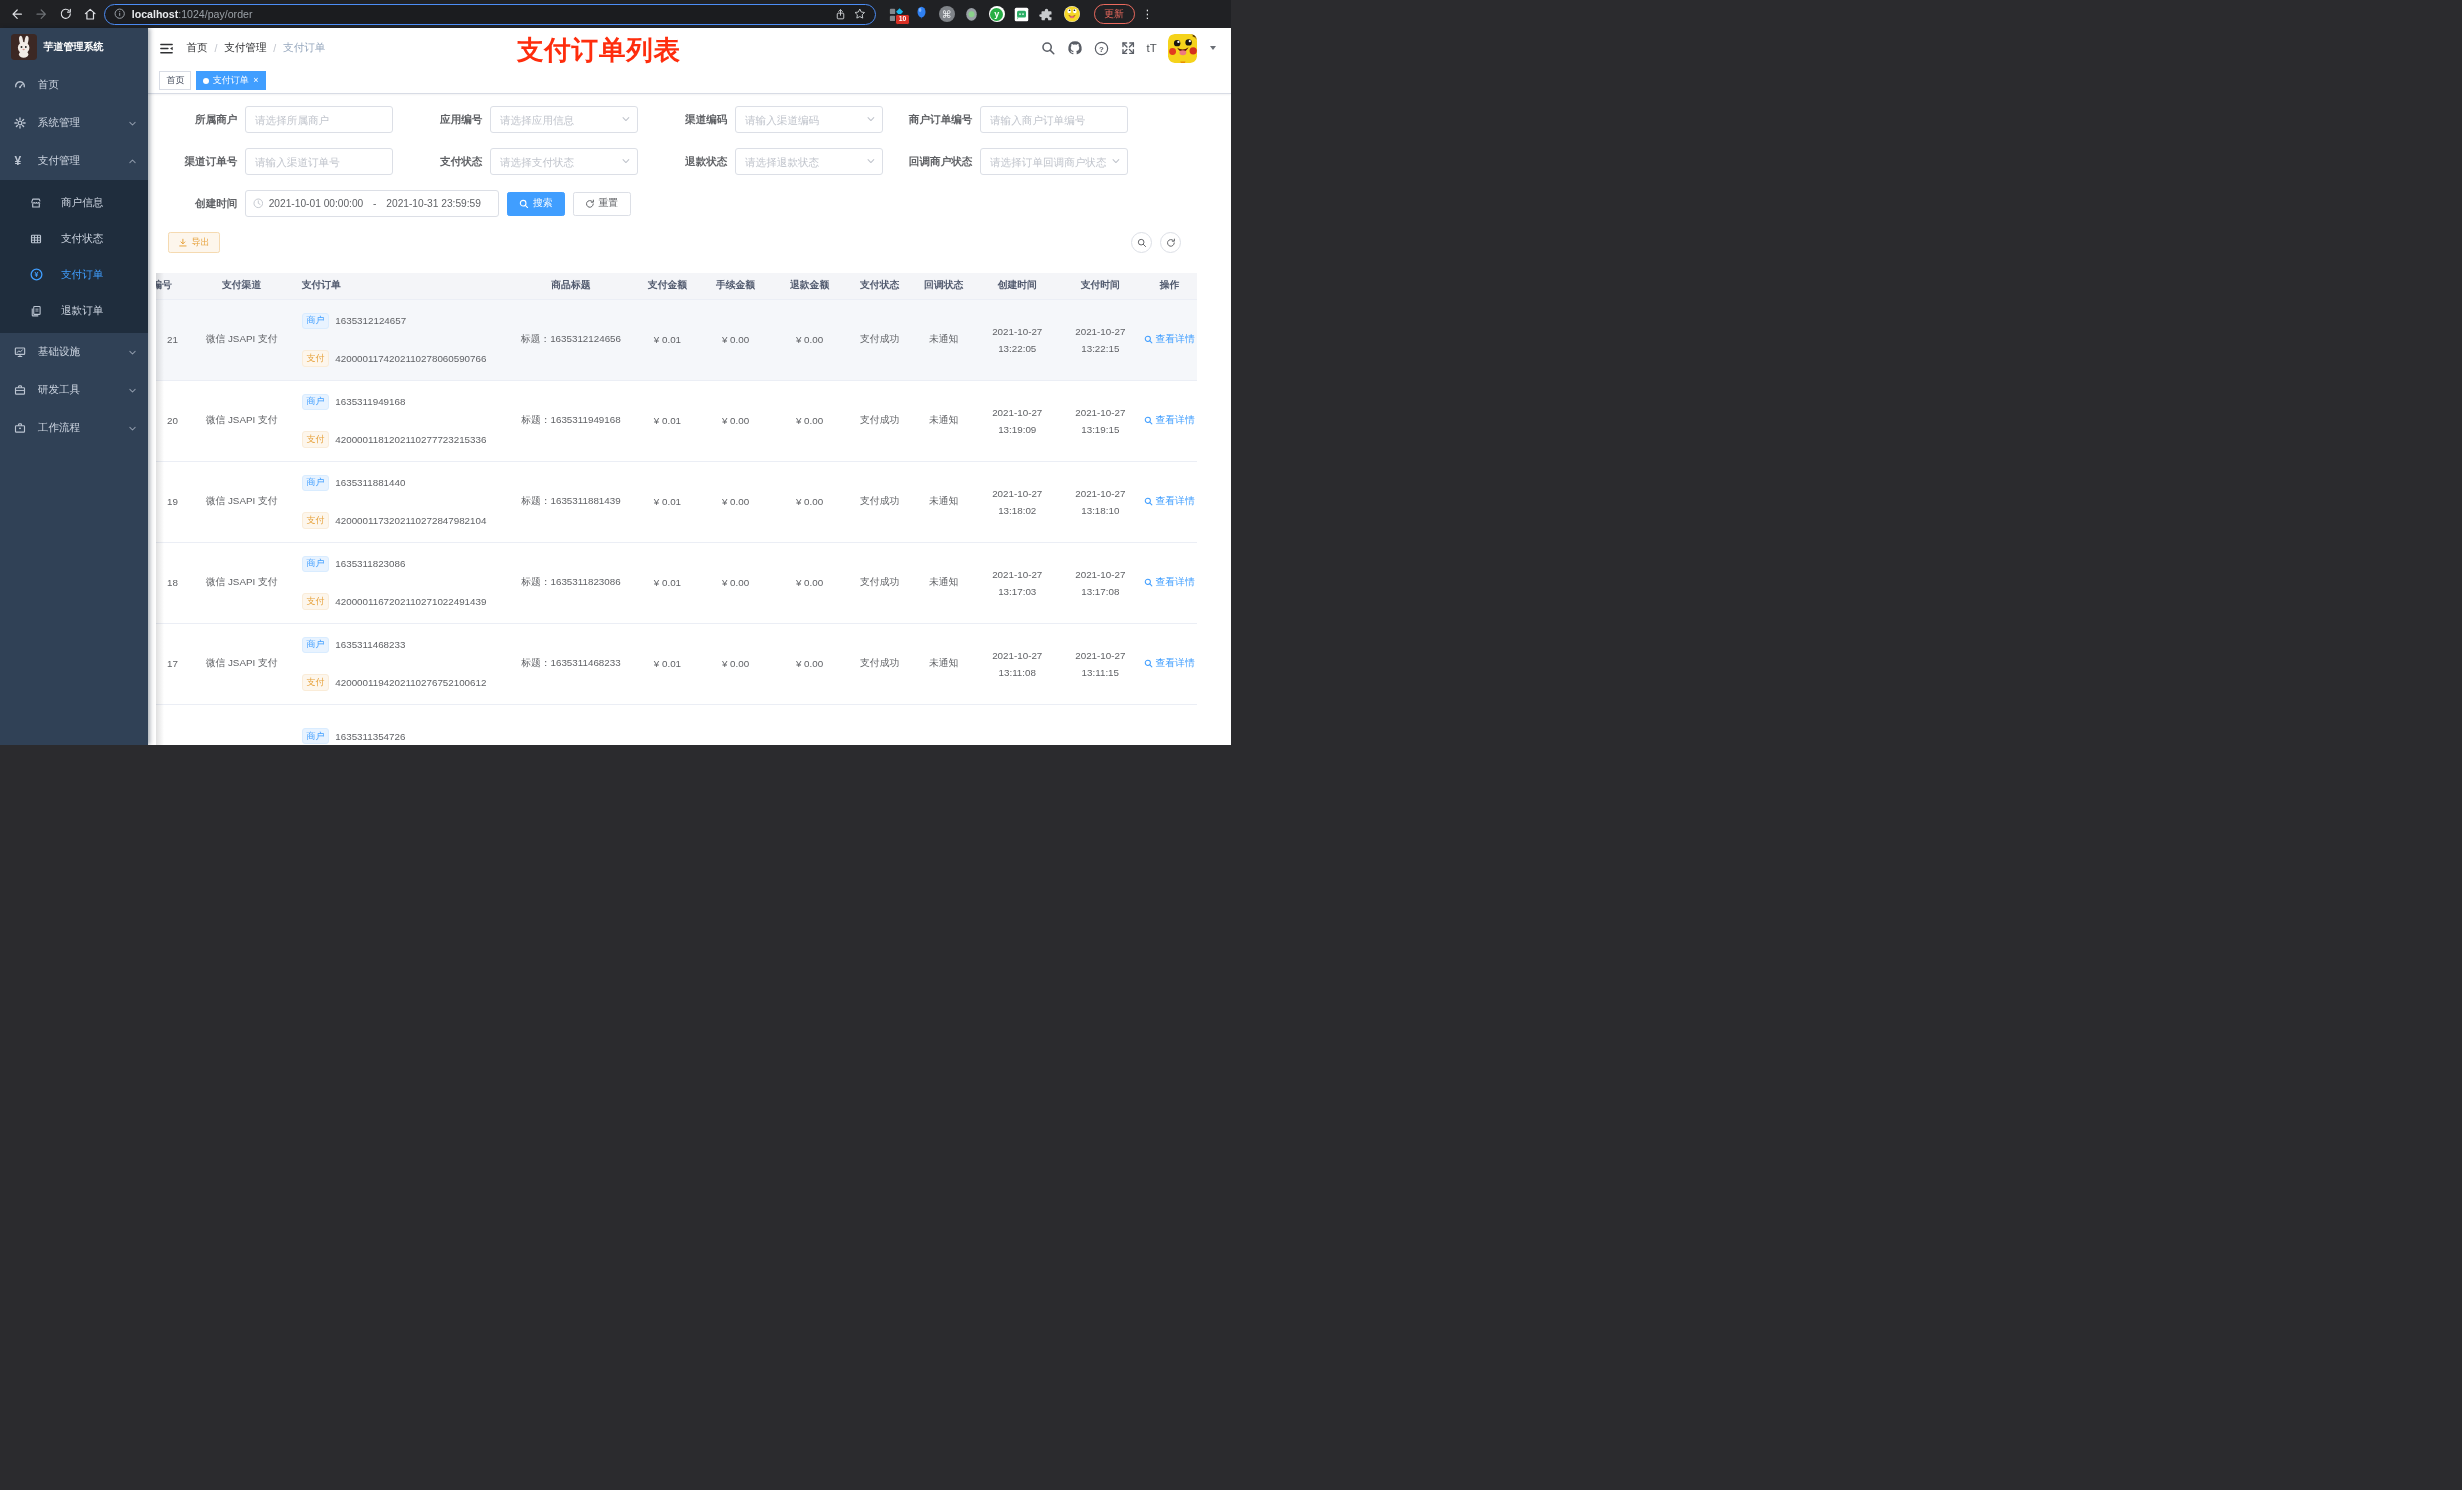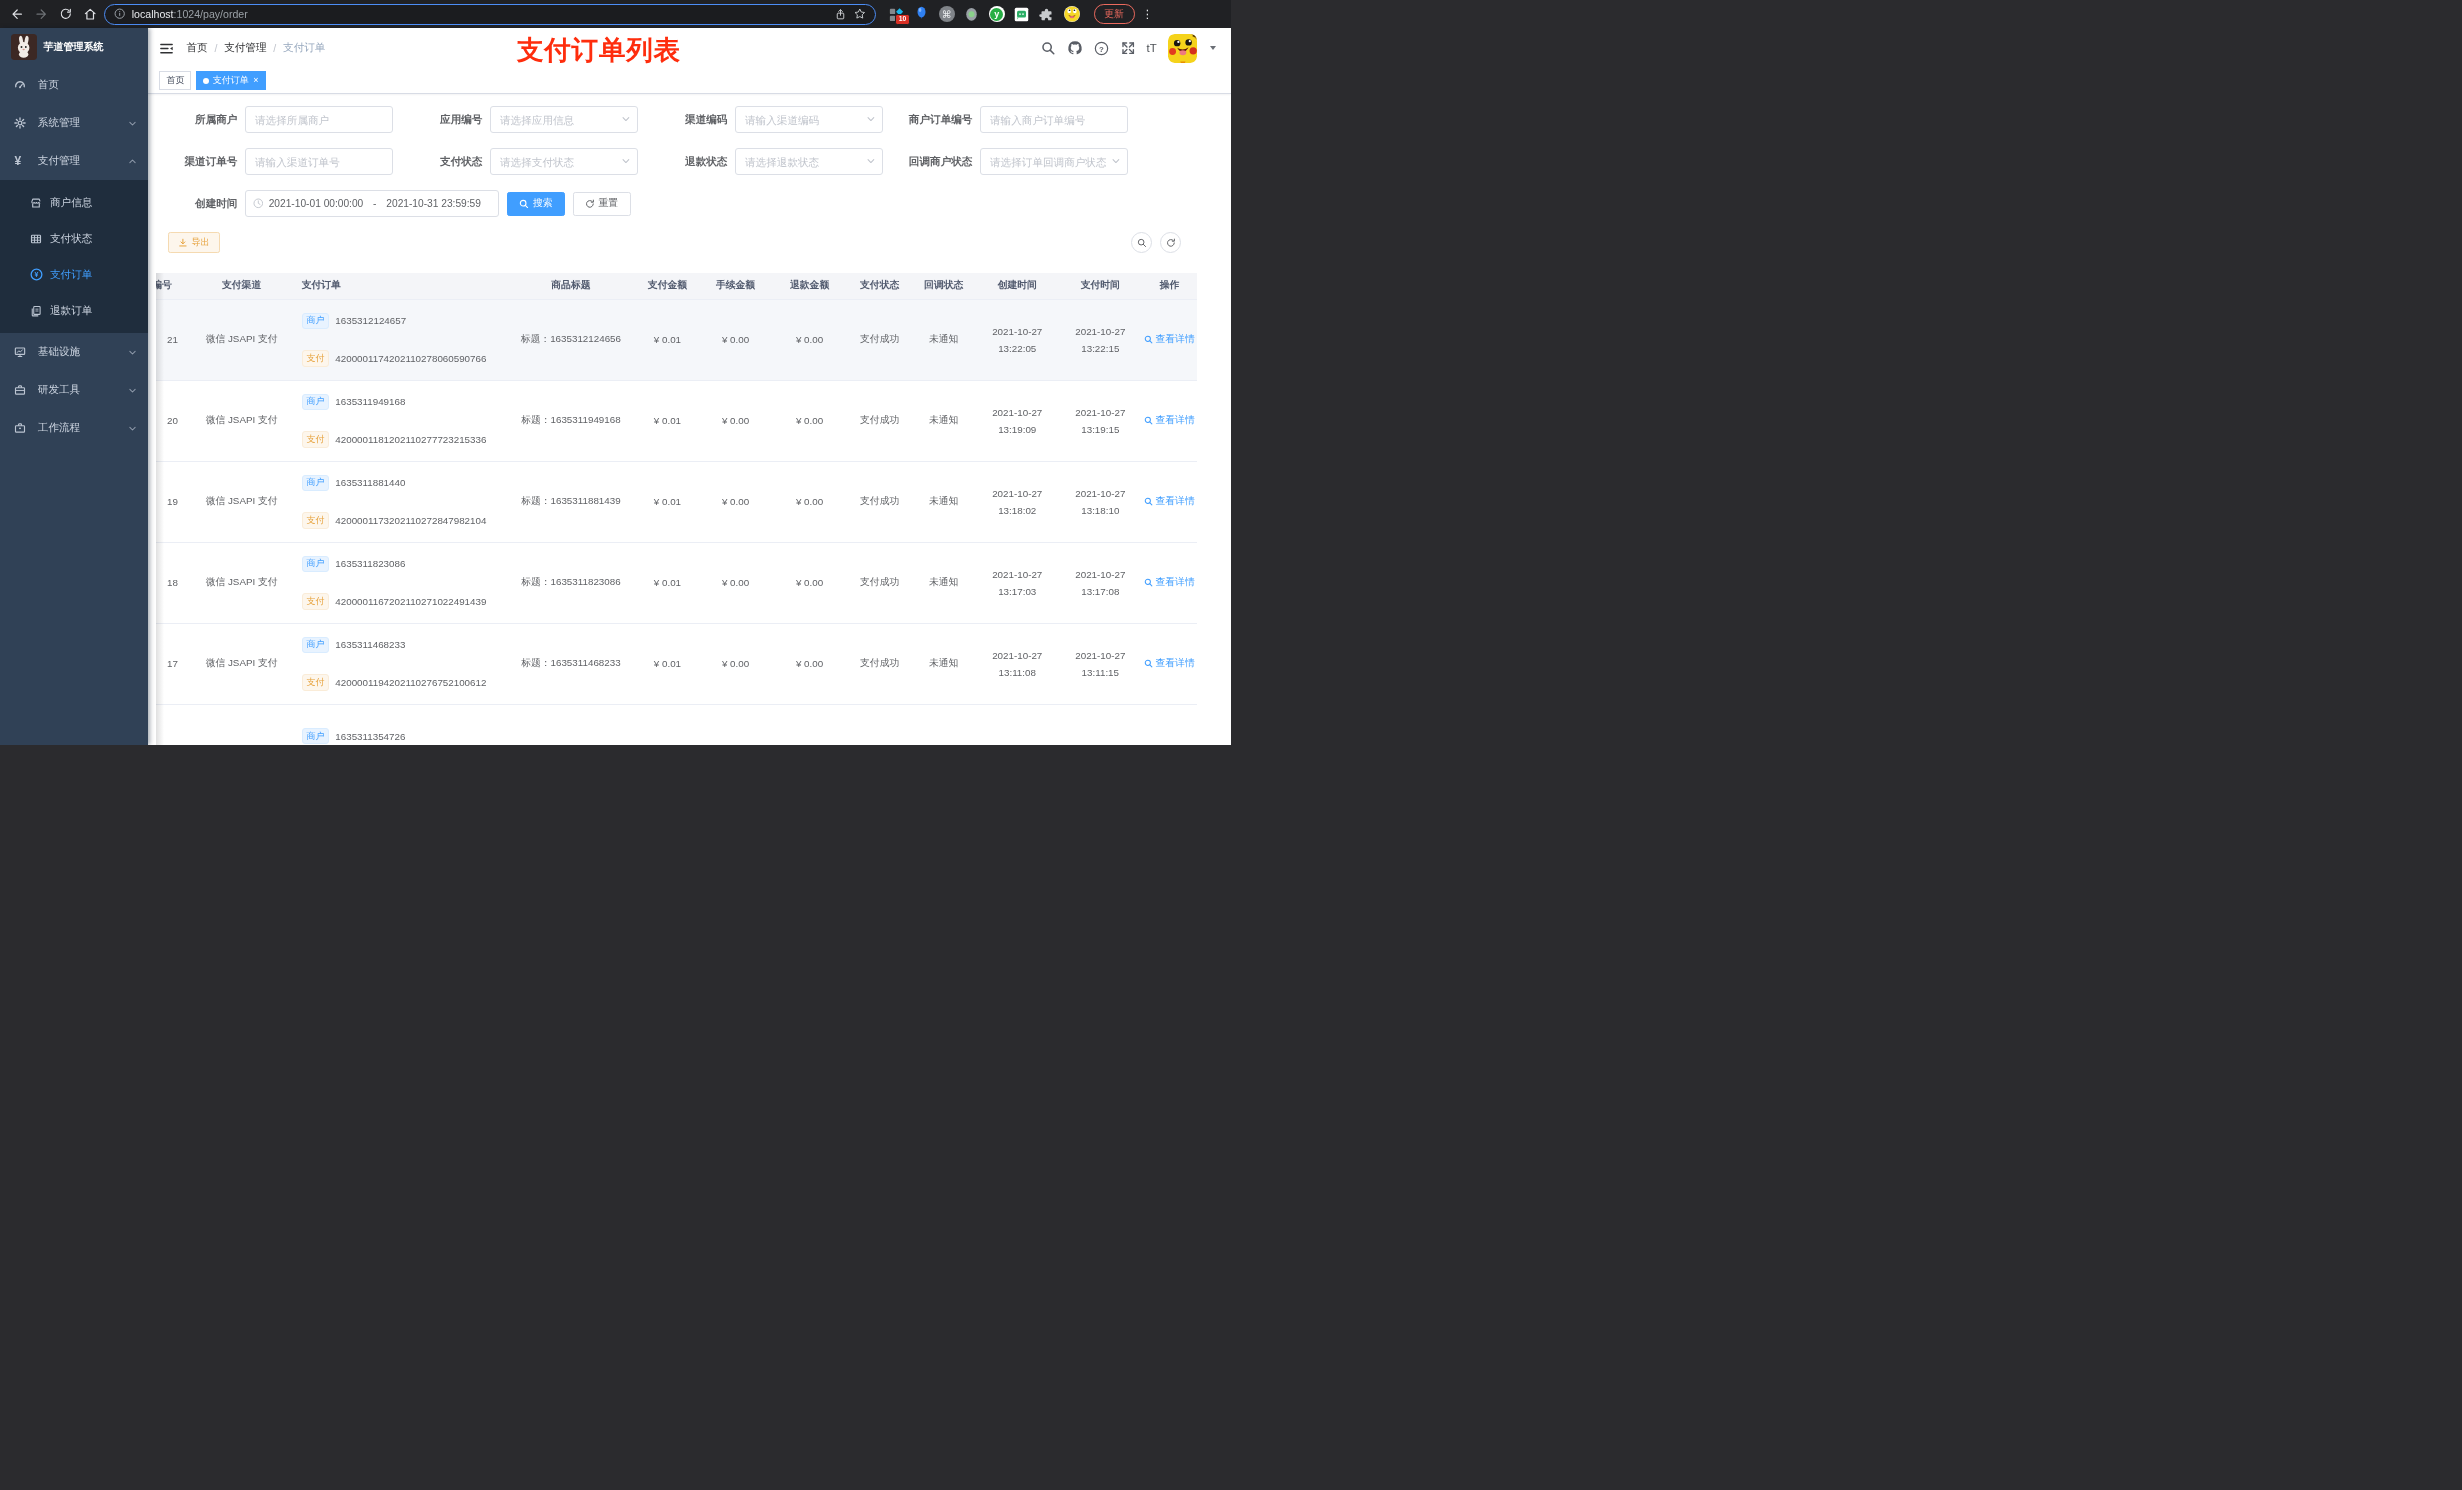--- a/index.html
+++ b/index.html
@@ -7,21 +7,21 @@
   .screen{width:1231px;height:745px;position:relative;overflow:hidden;background:#fff;
     font-family:"Liberation Sans","DejaVu Sans",sans-serif;-webkit-font-smoothing:antialiased}
   svg{display:block}
 
   
   .browser-bar{height:28px;background:#202124;display:flex;align-items:center;padding:0 7.6px;gap:4.5px}
   .nav-ic{width:19.7px;height:19.7px;display:flex;align-items:center;justify-content:center;color:#dfe1e5;flex:0 0 auto;border-radius:50%}
   .nav-ic.dim{color:#6e7276}
   .url-bar{flex:1 1 auto;max-width:772px;height:21px;background:#1b1c1f;border:1.5px solid #4c8df6;border-radius:11.4px;
     display:flex;align-items:center;padding:0 9px;gap:6px;color:#e8eaed;font-size:10.6px}
-  .url-host{color:#e8eaed;font-weight:400}
+  .url-host{color:#e8eaed;font-weight:700}
   .url-rest{color:#9aa0a6}
   .url-spacer{flex:1}
   .url-ic{color:#c7cacd;display:flex;align-items:center}
   .ext-area{display:flex;align-items:center;gap:8.3px;margin-left:7.6px}
   .ext{position:relative;width:16.7px;height:16.7px;display:flex;align-items:center;justify-content:center}
   .ext-badge{position:absolute;right:-4.5px;bottom:-3px;background:#d93025;color:#fff;font-size:6.8px;line-height:1;
     padding:1.5px 2.3px;border-radius:2.3px;border:1.5px solid #202124;font-weight:700}
   .cmd-circle{width:16px;height:16px;border-radius:50%;background:#808489;color:#eceff1;font-size:9.8px;
     display:flex;align-items:center;justify-content:center}
   .ycircle{width:16px;height:16px;border-radius:50%;background:#fff;display:flex;align-items:center;justify-content:center}
@@ -36,21 +36,21 @@
   .app{display:flex;height:717px}
   .sidebar{width:148px;background:#304156;flex:0 0 auto;color:#ccd4e0;box-shadow:1.5px 0 4.5px rgba(0,21,41,.35);position:relative;z-index:5}
   .logo-row{height:38px;display:flex;align-items:center;padding:0 0 0 10.6px;gap:6.8px}
   .logo-img{width:26px;height:26px;border-radius:3px;overflow:hidden;flex:0 0 auto}
   .logo-title{color:#fff;font-size:10px;font-weight:700;white-space:nowrap}
   .menu-item{height:38px;display:flex;align-items:center;padding:0 10.6px 0 14.4px;gap:11.4px;font-size:10.6px;cursor:pointer}
   .menu-item .mi-ic{width:12px;color:#bcc5d2;flex:0 0 auto}
   .menu-item .mi-label{flex:1}
   .menu-item .chev{color:#8f9bab}
   .submenu{background:#1f2d3d;padding:4.5px 0}
-  .submenu .menu-item{height:36px;padding-left:30px;gap:8px}
+  .submenu .menu-item{height:36px;padding-left:30px;gap:19px}
   .menu-item.active{color:#409eff}
   .menu-item.active .mi-ic{color:#409eff}
 
   .main{flex:1;display:flex;flex-direction:column;min-width:0;background:#fff}
 
   
   .navbar{height:40px;display:flex;align-items:center;padding:0 15px 0 11.4px;position:relative;background:#fff;flex:0 0 auto}
   .hamburger{color:#303133;margin-right:12px;cursor:pointer}
   .crumbs{display:flex;align-items:center;gap:6.8px;font-size:10.6px}
   .crumb{color:#303133}

